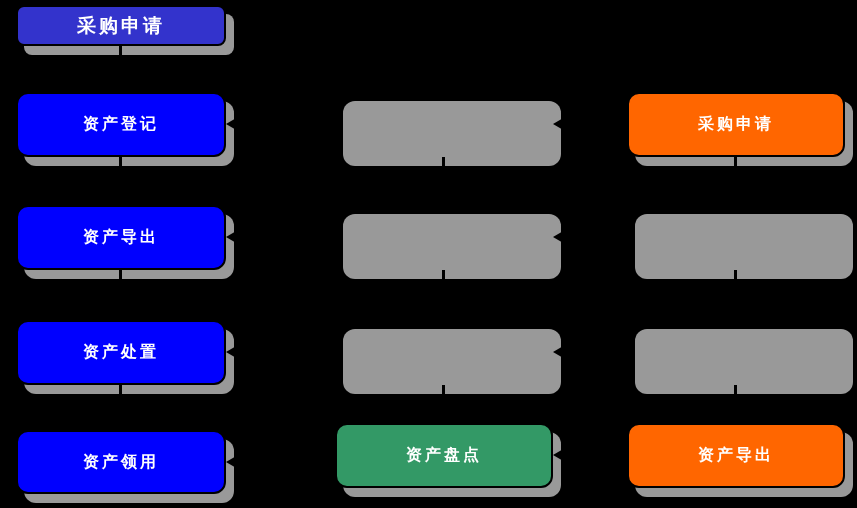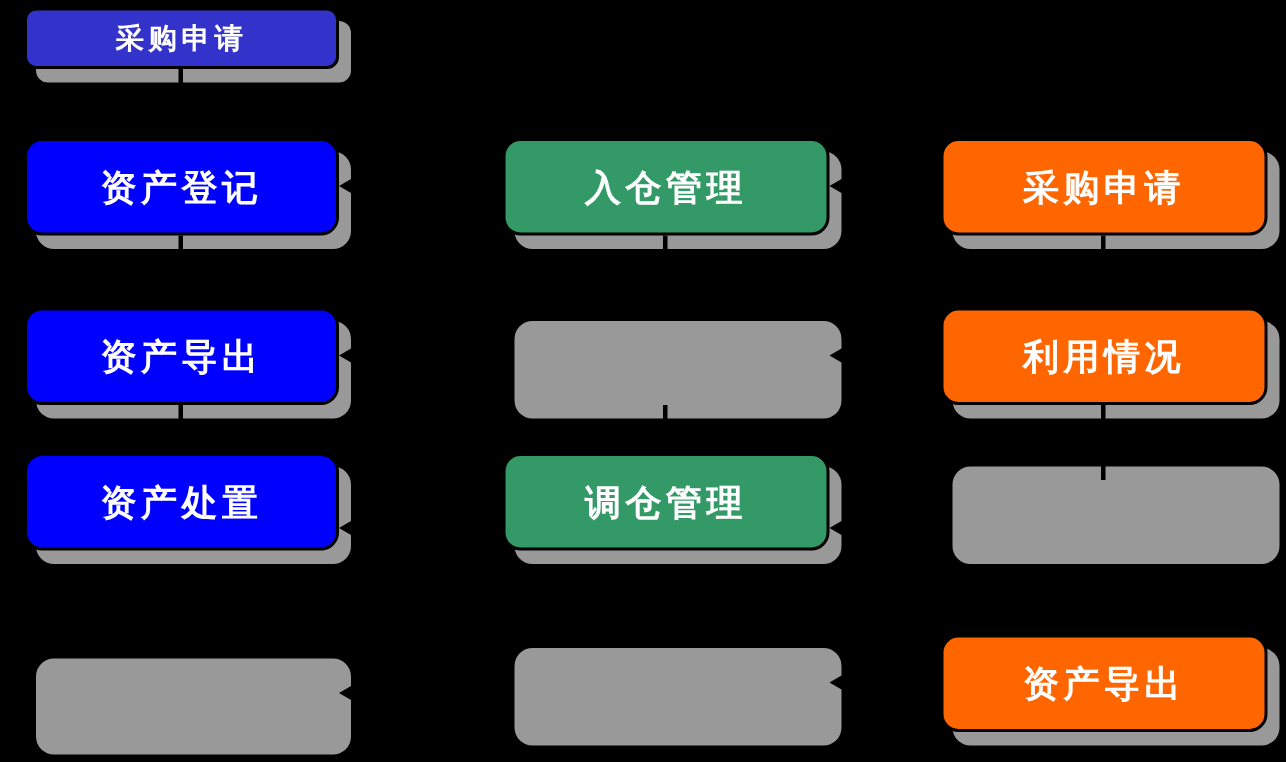--- a/index.html
+++ b/index.html
@@ -17,21 +17,21 @@
     border-radius: 14px;
   }
 
   
   .c1 { left: 16px;  width: 210px; }
   .c2 { left: 335px; width: 218px; }
   .c3 { left: 627px; width: 218px; }
   .r0  { top: 5px;   height: 41px; }  
   .r1  { top: 92px;  height: 65px; }
   .r2  { top: 205px; height: 65px; }
-  .r3  { top: 302px; height: 65px; }
+  .r3  { top: 320px; height: 65px; }
   .r4  { top: 423px; height: 65px; }  
   .r4b { top: 430px; height: 64px; }  
 
   
   .shadow {
     position: absolute;
     background: var(--shadow, #999);
     border-radius: 12px;
     transform: translate(8px, 9px);
     z-index: 1;
@@ -63,21 +63,21 @@
     border: 2px solid #000;
     border-radius: 12px;
     display: flex;
     align-items: center;
     justify-content: center;
     cursor: pointer;
   }
   .node.small { border-radius: 8px; }
   .node .label {
     color: var(--text, #fff);
-    font-size: 24px;
+    font-size: 16px;
     font-weight: bold;
     letter-spacing: 3px;
     white-space: nowrap;
   }
   .node.small .label { font-size: 19px; }
   .node.indigo { background: var(--indigo, #3333cc); }
   .node.blue   { background: var(--blue,   #0000ff); }
   .node.green  { background: var(--green,  #339966); }
   .node.orange { background: var(--orange, #ff6600); }
 </style>
@@ -136,31 +136,28 @@
   </div>
   <div class="node blue c1 r1">
     <span class="label">资产登记</span>
   </div>
   <div class="node blue c1 r2">
     <span class="label">资产导出</span>
   </div>
   <div class="node blue c1 r3">
     <span class="label">资产处置</span>
   </div>
+  <div class="node blue c1 r4b">
+    <span class="label">资产领用</span>
+  </div>
 
-  <div class="node green c2 r1">
-    <span class="label">入仓管理</span>
-  </div>
-  <div class="node green c2 r3">
-    <span class="label">调仓管理</span>
+  <div class="node green c2 r4">
+    <span class="label">资产盘点</span>
   </div>
 
   <div class="node orange c3 r1">
     <span class="label">采购申请</span>
-  </div>
-  <div class="node orange c3 r2">
-    <span class="label">利用情况</span>
   </div>
   <div class="node orange c3 r4">
     <span class="label">资产导出</span>
   </div>
 
 </div>
 
 </body></html>

